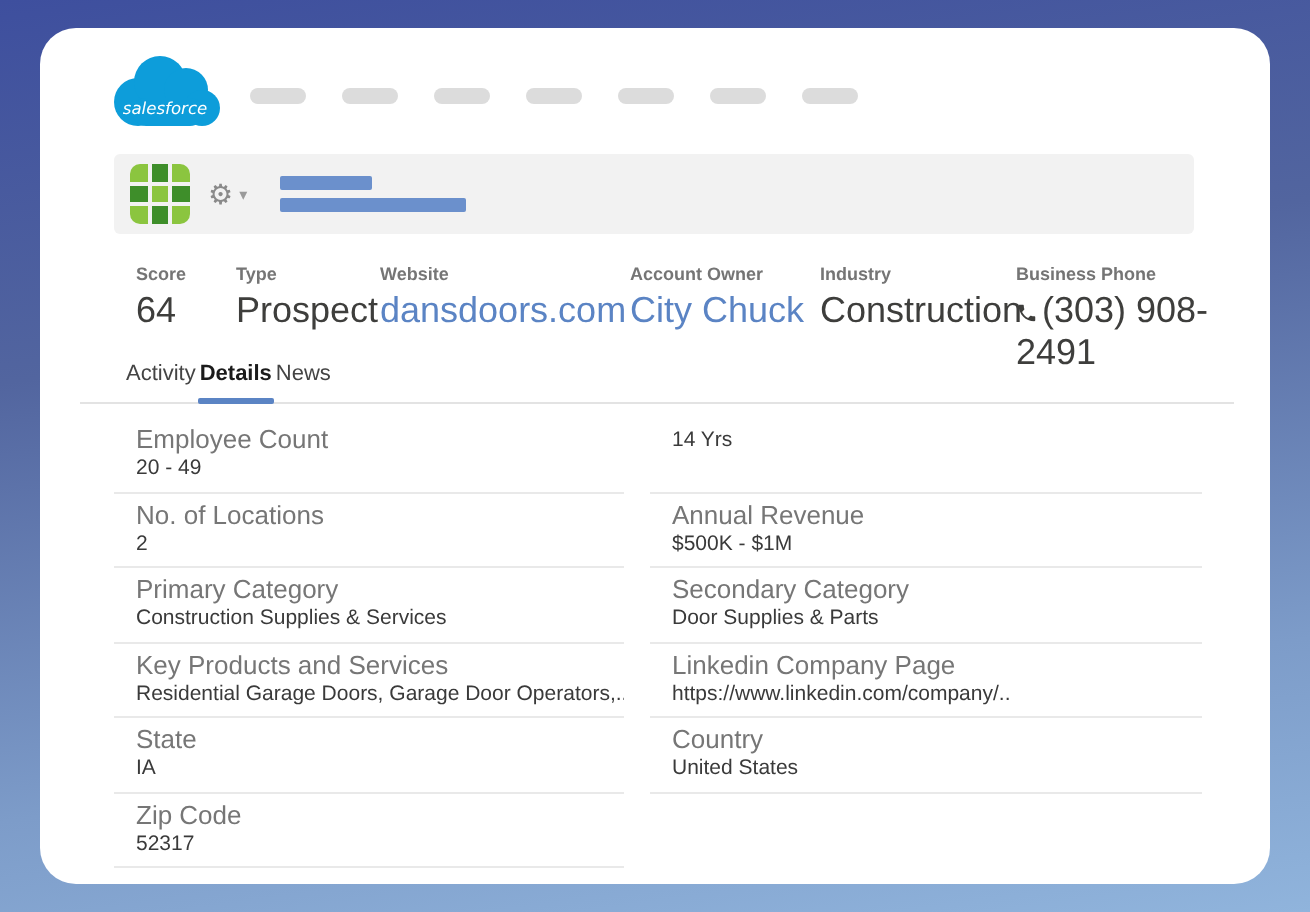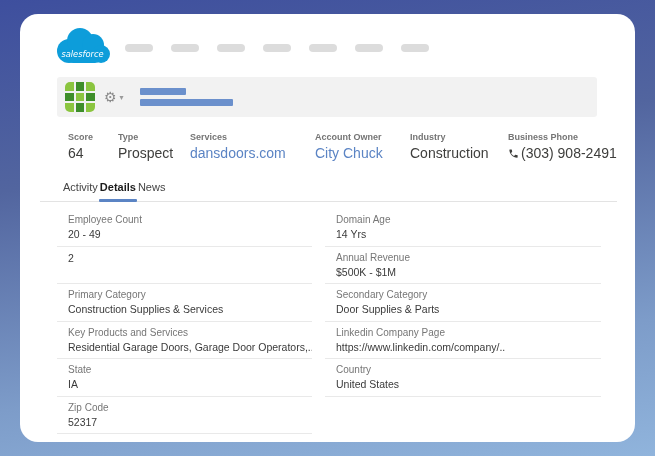--- a/index.html
+++ b/index.html
@@ -27,39 +27,39 @@
   .waffle div:nth-child(6),.waffle div:nth-child(8){background:#3e8e2a;}
   .gear-wrap{margin-left:9px;color:#8a8a8a;font-size:14px;display:flex;align-items:center;cursor:pointer;}
   .caret{font-size:8px;color:#9a9a9a;margin-left:3px;}
   .title-bars{margin-left:16px;display:flex;flex-direction:column;gap:4px;}
   .bar1{width:46px;height:7px;background:#6b90cc;border-radius:1px;}
   .bar2{width:93px;height:7px;background:#6b90cc;border-radius:1px;}
 
   
   .stat{position:absolute;top:118px;}
   .stat .lbl{font-size:9px;color:#757575;margin-bottom:3px;font-weight:bold;}
-  .stat .val{font-size:14px;color:#3e3e3c;}
+  .stat .val{font-size:18px;color:#3e3e3c;}
   .stat .val.link{color:#5b84c4;cursor:pointer;}
   .s0{left:48px}.s1{left:98px}.s2{left:170px}.s3{left:295px}.s4{left:390px}.s5{left:488px}
   .phone-ic{margin-right:2px;vertical-align:-1px;}
 
   
   .tabs{position:absolute;left:20px;right:18px;top:163px;height:24px;
     border-bottom:1px solid #e3e3e3;padding-left:22px;display:flex;}
   .tab{position:relative;font-size:11px;color:#444;padding:4px 1px 7px 1px;cursor:pointer;}
   .tab.active{font-weight:bold;color:#1b1b1b;}
   .tab.active::after{content:"";position:absolute;left:0;right:0;bottom:-1px;height:3px;
     background:#5b84c4;border-radius:1px;}
 
   
   .details{position:absolute;left:37px;top:195px;display:grid;
     grid-template-columns:255px 276px;column-gap:13px;}
   .cell{box-sizing:border-box;height:37.5px;padding:5px 0 0 11px;
     border-bottom:1px solid #e9e9e9;overflow:hidden;}
-  .cell .lbl{font-size:10px;color:#767676;line-height:12px;margin-bottom:2px;white-space:nowrap;}
+  .cell .lbl{font-size:13px;color:#767676;line-height:12px;margin-bottom:2px;white-space:nowrap;}
   .cell .val{font-size:10.5px;font-weight:normal;color:#3a3a3a;line-height:13px;white-space:nowrap;}
 </style>
 </head>
 <body>
 
 <div class="frame">
   <div class="card">
 
     <div class="logo">
       <svg width="58" height="44" viewBox="0 0 58 44">
@@ -108,21 +108,21 @@
 
     <div class="stat s0">
       <div class="lbl">Score</div>
       <div class="val">64</div>
     </div>
     <div class="stat s1">
       <div class="lbl">Type</div>
       <div class="val">Prospect</div>
     </div>
     <div class="stat s2">
-      <div class="lbl">Services</div>
+      <div class="lbl">Website</div>
       <div class="val link">dansdoors.com</div>
     </div>
     <div class="stat s3">
       <div class="lbl">Account Owner</div>
       <div class="val link">City Chuck</div>
     </div>
     <div class="stat s4">
       <div class="lbl">Industry</div>
       <div class="val">Construction</div>
     </div>
@@ -138,24 +138,24 @@
       <div class="tab active">Details</div>
       <div class="tab">News</div>
     </div>
 
     <div class="details">
       <div class="cell">
         <div class="lbl">Employee Count</div>
         <div class="val">20 - 49</div>
       </div>
       <div class="cell">
-        <div class="lbl">Domain Age</div>
         <div class="val">14 Yrs</div>
       </div>
       <div class="cell">
+        <div class="lbl">No. of Locations</div>
         <div class="val">2</div>
       </div>
       <div class="cell">
         <div class="lbl">Annual Revenue</div>
         <div class="val">$500K - $1M</div>
       </div>
       <div class="cell">
         <div class="lbl">Primary Category</div>
         <div class="val">Construction Supplies &amp; Services</div>
       </div>

